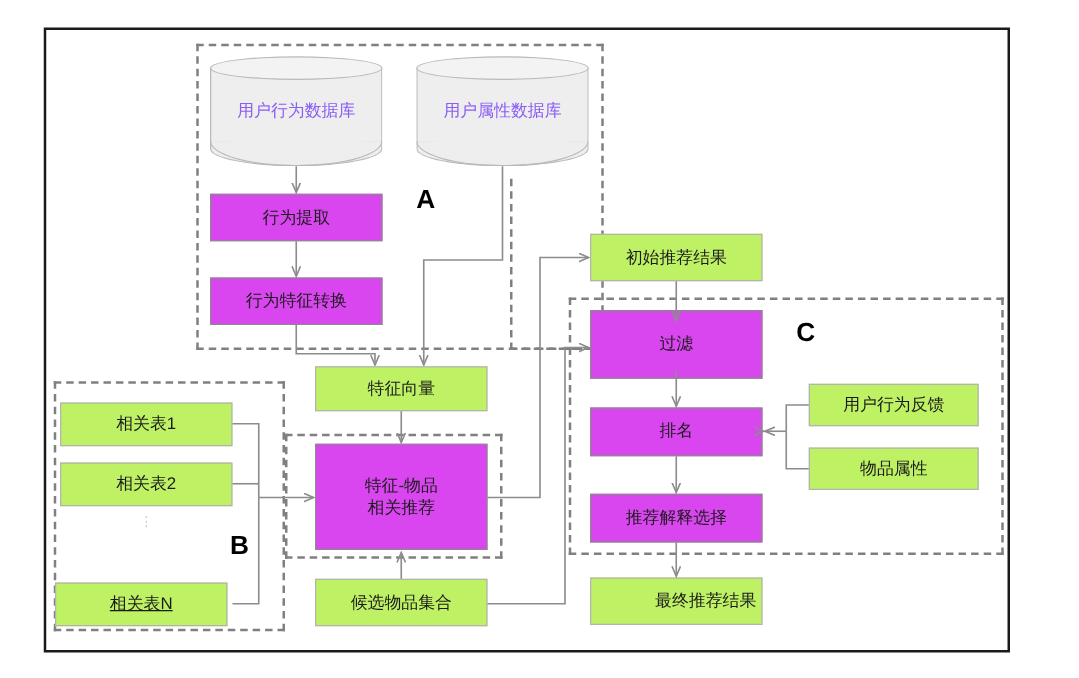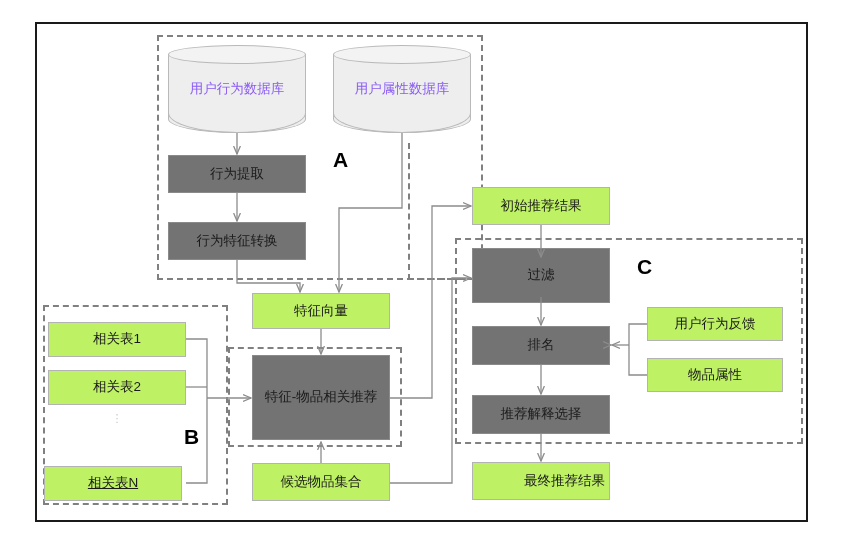--- a/index.html
+++ b/index.html
@@ -4,21 +4,21 @@
 <style>
   html,body{margin:0;padding:0;background:#ffffff;}
   body{font-family:"Liberation Sans","DejaVu Sans",sans-serif;}
   #stage{position:relative;width:863px;height:542px;background:#ffffff;overflow:hidden;}
   #frame{position:absolute;left:35px;top:22px;width:773px;height:500px;border:2px solid #1a1a1a;background:#fff;box-sizing:border-box;}
   svg#wires{position:absolute;left:0;top:0;width:863px;height:542px;pointer-events:none;}
 
   .node{position:absolute;box-sizing:border-box;display:flex;align-items:center;justify-content:center;
         text-align:center;line-height:1.22;color:#1b1b1b;font-size:13.5px;}
   .light{background:#bef264;border:1.5px solid #b3b3b3;}
-  .dark{background:#737373;border:1.5px solid #8a8a8a;}
+  .dark{background:#d946ef;border:1.5px solid #8a8a8a;}
 
   .cyl{position:absolute;}
   .cyl .body{position:absolute;left:0;right:0;top:9px;bottom:0;background:#eeeeee;border-left:1.5px solid #b9b9b9;
              border-right:1.5px solid #b9b9b9;border-bottom:1.5px solid #b9b9b9;
              border-radius:0 0 50% 50%/0 0 14px 14px;box-sizing:border-box;}
   .cyl .top{position:absolute;left:0;top:0;width:100%;height:19px;background:#f3f3f3;border:1.5px solid #b9b9b9;
             border-radius:50%/50%;box-sizing:border-box;}
   .cyl .cap{position:absolute;left:0;right:0;bottom:0;height:20px;border:1.5px solid #b9b9b9;border-top:none;
             border-radius:0 0 50% 50%/0 0 100% 100%;box-sizing:border-box;background:transparent;}
   .cyl .lbl{position:absolute;left:0;right:0;top:0;bottom:0;display:flex;align-items:center;justify-content:center;
@@ -62,21 +62,21 @@
   <div class="node dark" style="left:168px;top:155px;width:138px;height:38px;">行为提取</div>
   <div class="node dark" style="left:168px;top:222px;width:138px;height:38px;">行为特征转换</div>
 
   <div class="node light" style="left:48px;top:322px;width:138px;height:35px;">相关表1</div>
   <div class="node light" style="left:48px;top:370px;width:138px;height:35px;">相关表2</div>
   <div class="dots" style="left:95px;top:416px;width:44px;">⋮</div>
   <div class="node light" style="left:44px;top:466px;width:138px;height:35px;text-decoration:underline;">相关表N</div>
 
   <div class="node light" style="left:252px;top:293px;width:138px;height:36px;">特征向量</div>
 
-  <div class="node dark" style="left:252px;top:355px;width:138px;height:85px;">
+  <div class="node dark" style="left:252px;top:355px;width:138px;height:85px;flex-direction:column;">
     <span>特征-物品</span>
     <span>相关推荐</span>
   </div>
 
   <div class="node light" style="left:252px;top:463px;width:138px;height:38px;">候选物品集合</div>
 
   <div class="node light" style="left:472px;top:187px;width:138px;height:38px;">初始推荐结果</div>
   <div class="node dark" style="left:472px;top:248px;width:138px;height:55px;">过滤</div>
   <div class="node dark" style="left:472px;top:326px;width:138px;height:39px;">排名</div>
   <div class="node dark" style="left:472px;top:395px;width:138px;height:39px;">推荐解释选择</div>

